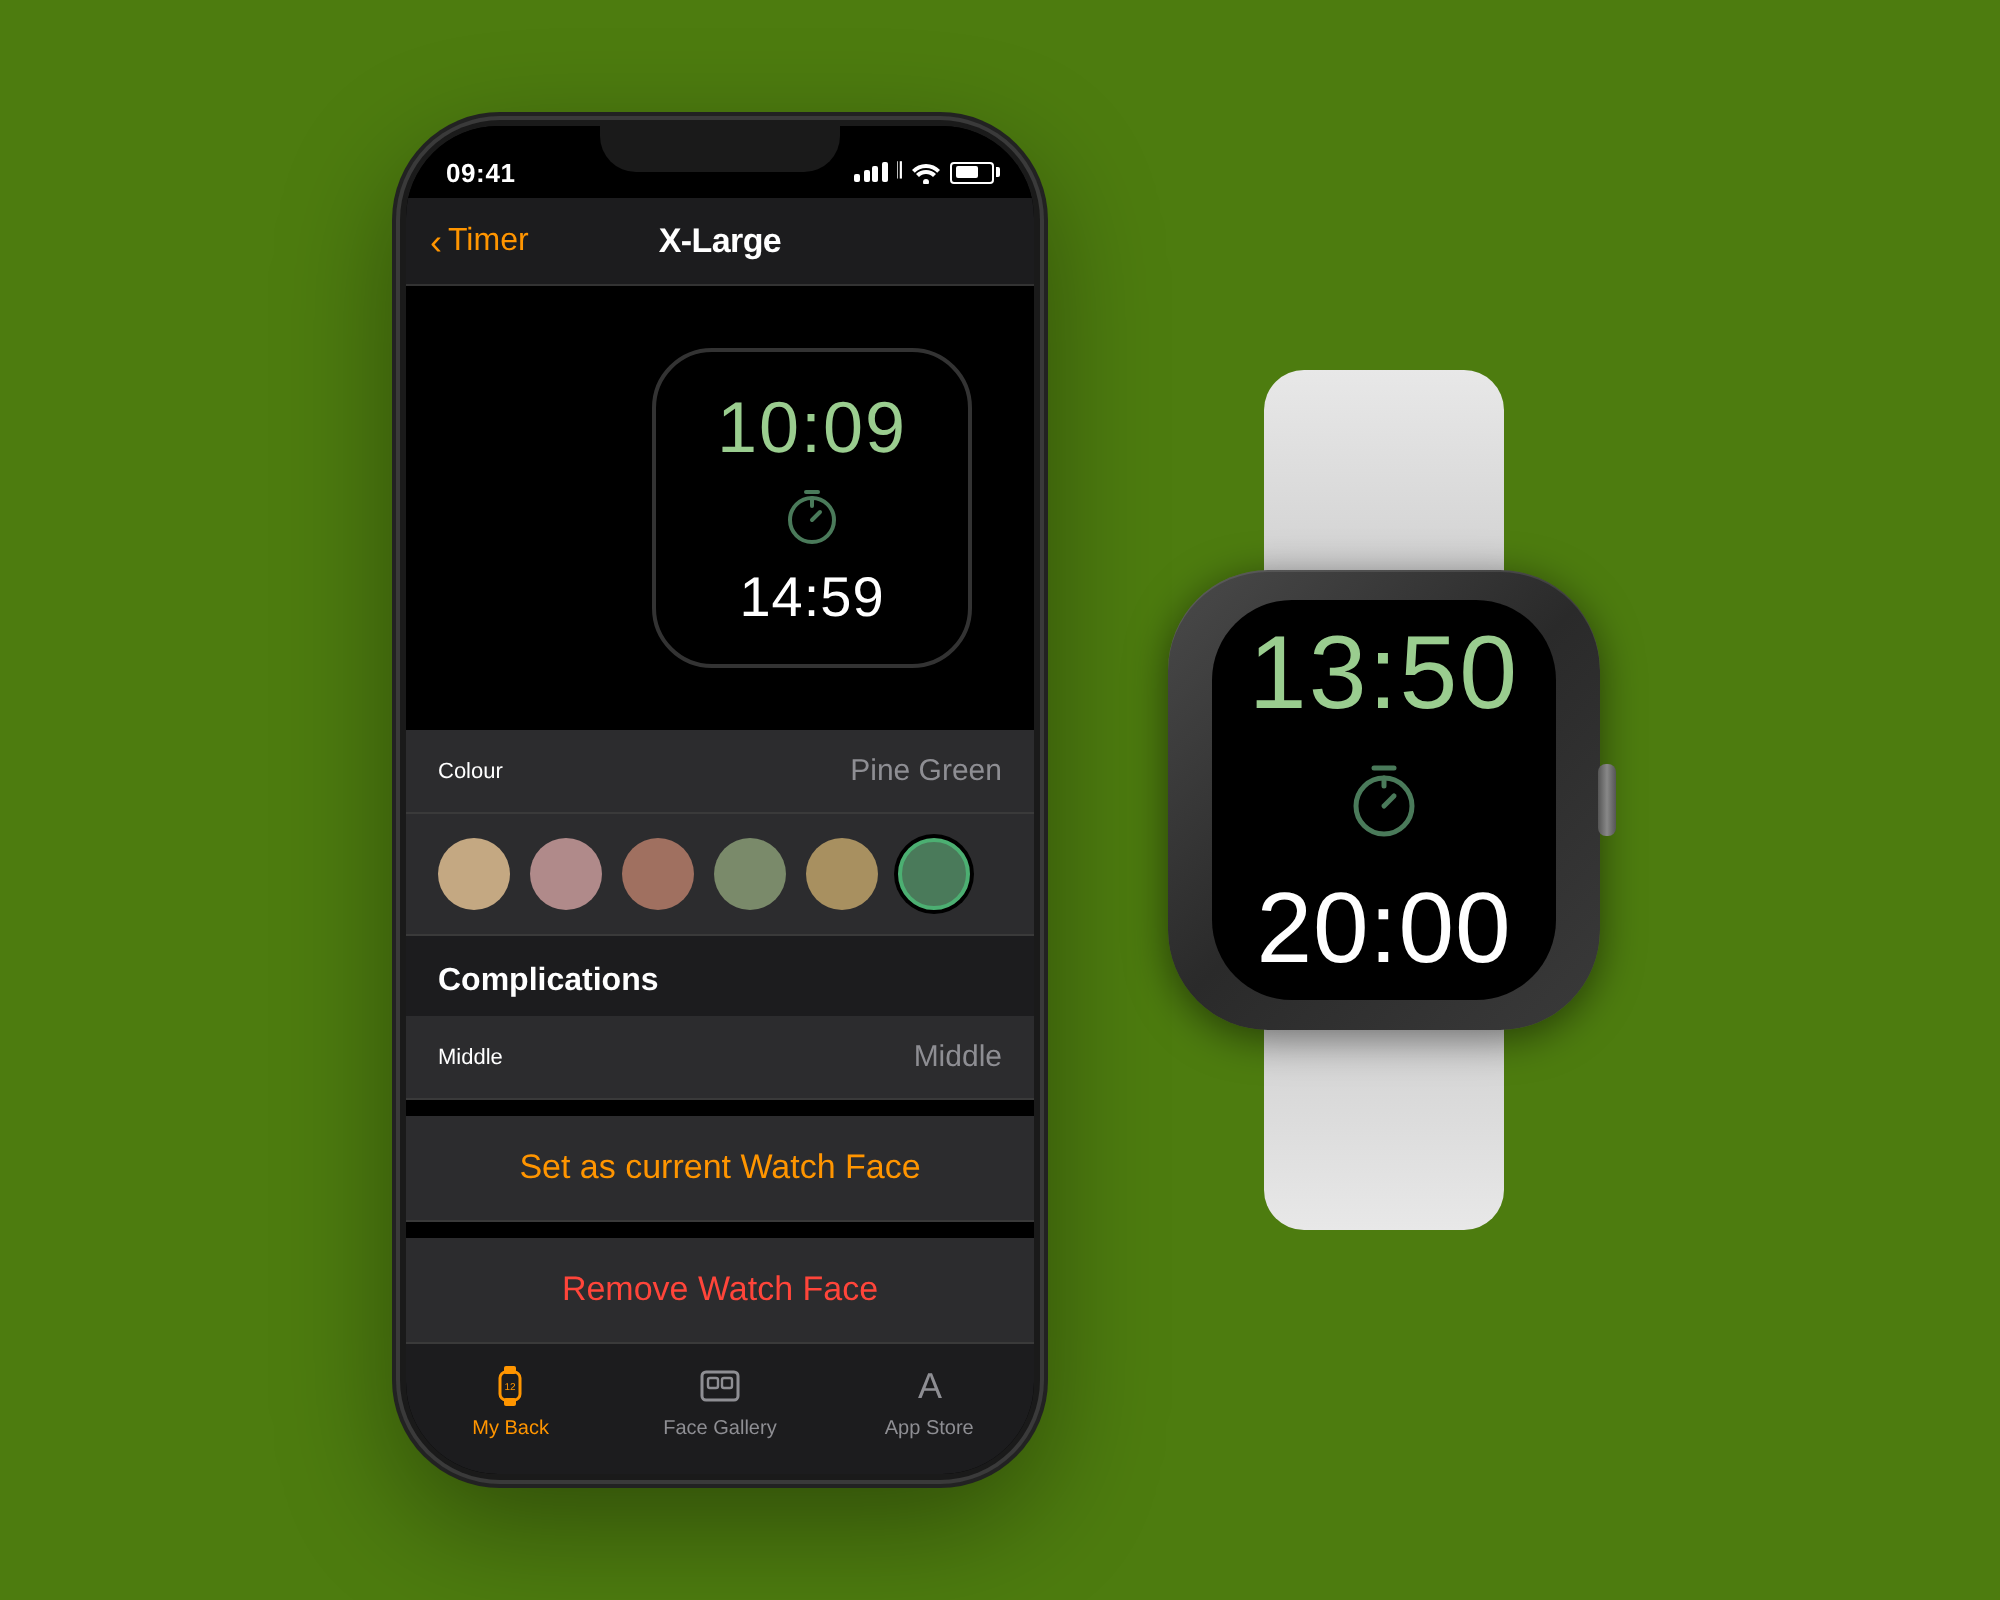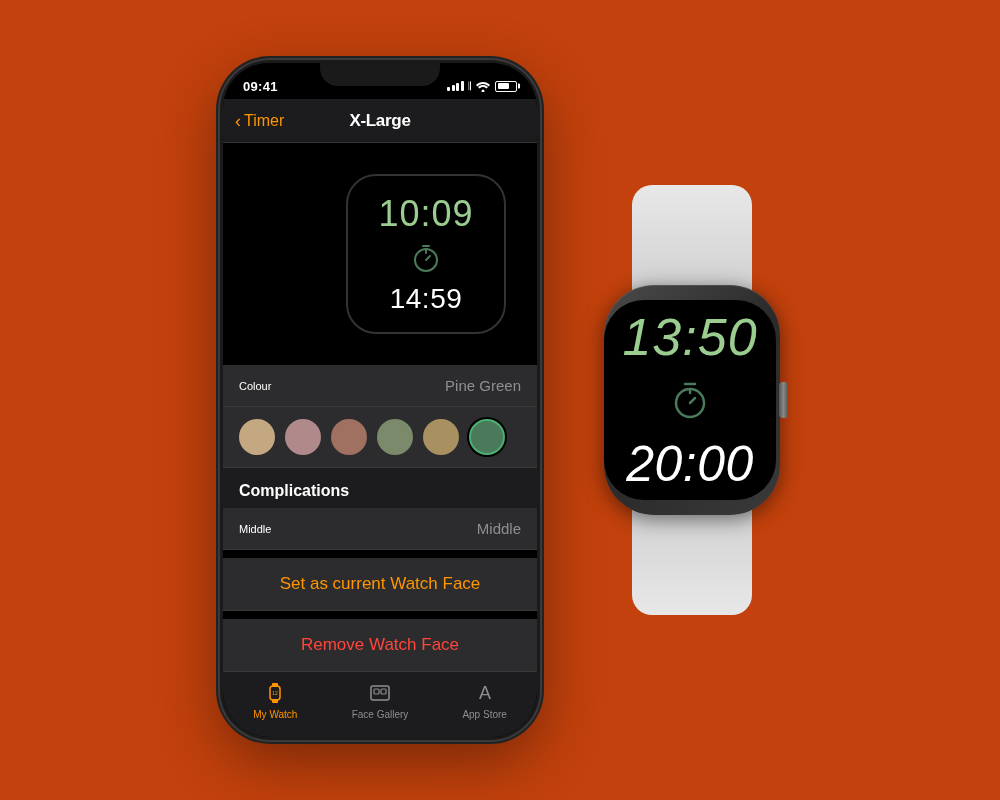--- a/index.html
+++ b/index.html
@@ -14,21 +14,21 @@
       overflow: hidden;
     }
 
     .scene {
       display: flex;
       align-items: center;
       justify-content: center;
       gap: 64px;
       width: 100%;
       height: 100%;
-      background: #c2410c;
+      background: #4d7c0f;
     }
 
     
     .iphone {
       width: 320px;
       height: 680px;
       background: #1a1a1a;
       border-radius: 50px;
       position: relative;
       box-shadow: 0 0 0 2px #3a3a3a, 0 0 0 4px #222, 0 20px 60px rgba(0,0,0,0.4);
@@ -387,30 +387,30 @@
       left: 50%;
       transform: translateX(-50%);
       width: 120px;
       height: 110px;
       background: linear-gradient(to bottom, #d0d0d0, #e8e8e8);
       border-radius: 0 0 20px 20px;
       z-index: 0;
     }
 
     .watch-case {
-      width: 176px;
+      width: 216px;
       height: 230px;
       background: linear-gradient(135deg, #4a4a4a, #2a2a2a, #3a3a3a);
       border-radius: 50px;
       position: relative;
       z-index: 1;
       display: flex;
       align-items: center;
+      justify-content: center;
       box-shadow: 0 4px 20px rgba(0,0,0,0.5), inset 0 1px 0 rgba(255,255,255,0.1);
-      font-style: italic;
     }
 
     .watch-crown {
       position: absolute;
       right: -8px;
       top: 50%;
       transform: translateY(-50%);
       width: 9px;
       height: 36px;
       background: linear-gradient(to right, #555, #888, #555);
@@ -545,21 +545,21 @@
 
         <div class="tab-item">
           <div class="tab-icon">
             <svg width="24" height="24" viewBox="0 0 24 24">
               <rect x="7" y="5" width="10" height="14" rx="3" fill="none" stroke="#ff9500" stroke-width="1.5"></rect>
               <rect x="9" y="2" width="6" height="4" rx="1" fill="#ff9500"></rect>
               <rect x="9" y="18" width="6" height="4" rx="1" fill="#ff9500"></rect>
               <text x="12" y="14" text-anchor="middle" font-size="5" fill="#ff9500" font-family="sans-serif">12</text>
             </svg>
           </div>
-          <span class="tab-label active">My Watch</span>
+          <span class="tab-label active">My Back</span>
         </div>
 
         <div class="tab-item">
           <div class="tab-icon">
             <svg width="24" height="24" viewBox="0 0 24 24">
               <rect x="3" y="5" width="18" height="14" rx="2" fill="none" stroke="#8e8e93" stroke-width="1.5"></rect>
               <rect x="6" y="8" width="5" height="5" rx="1" fill="none" stroke="#8e8e93" stroke-width="1.2"></rect>
               <rect x="13" y="8" width="5" height="5" rx="1" fill="none" stroke="#8e8e93" stroke-width="1.2"></rect>
             </svg>
           </div>

